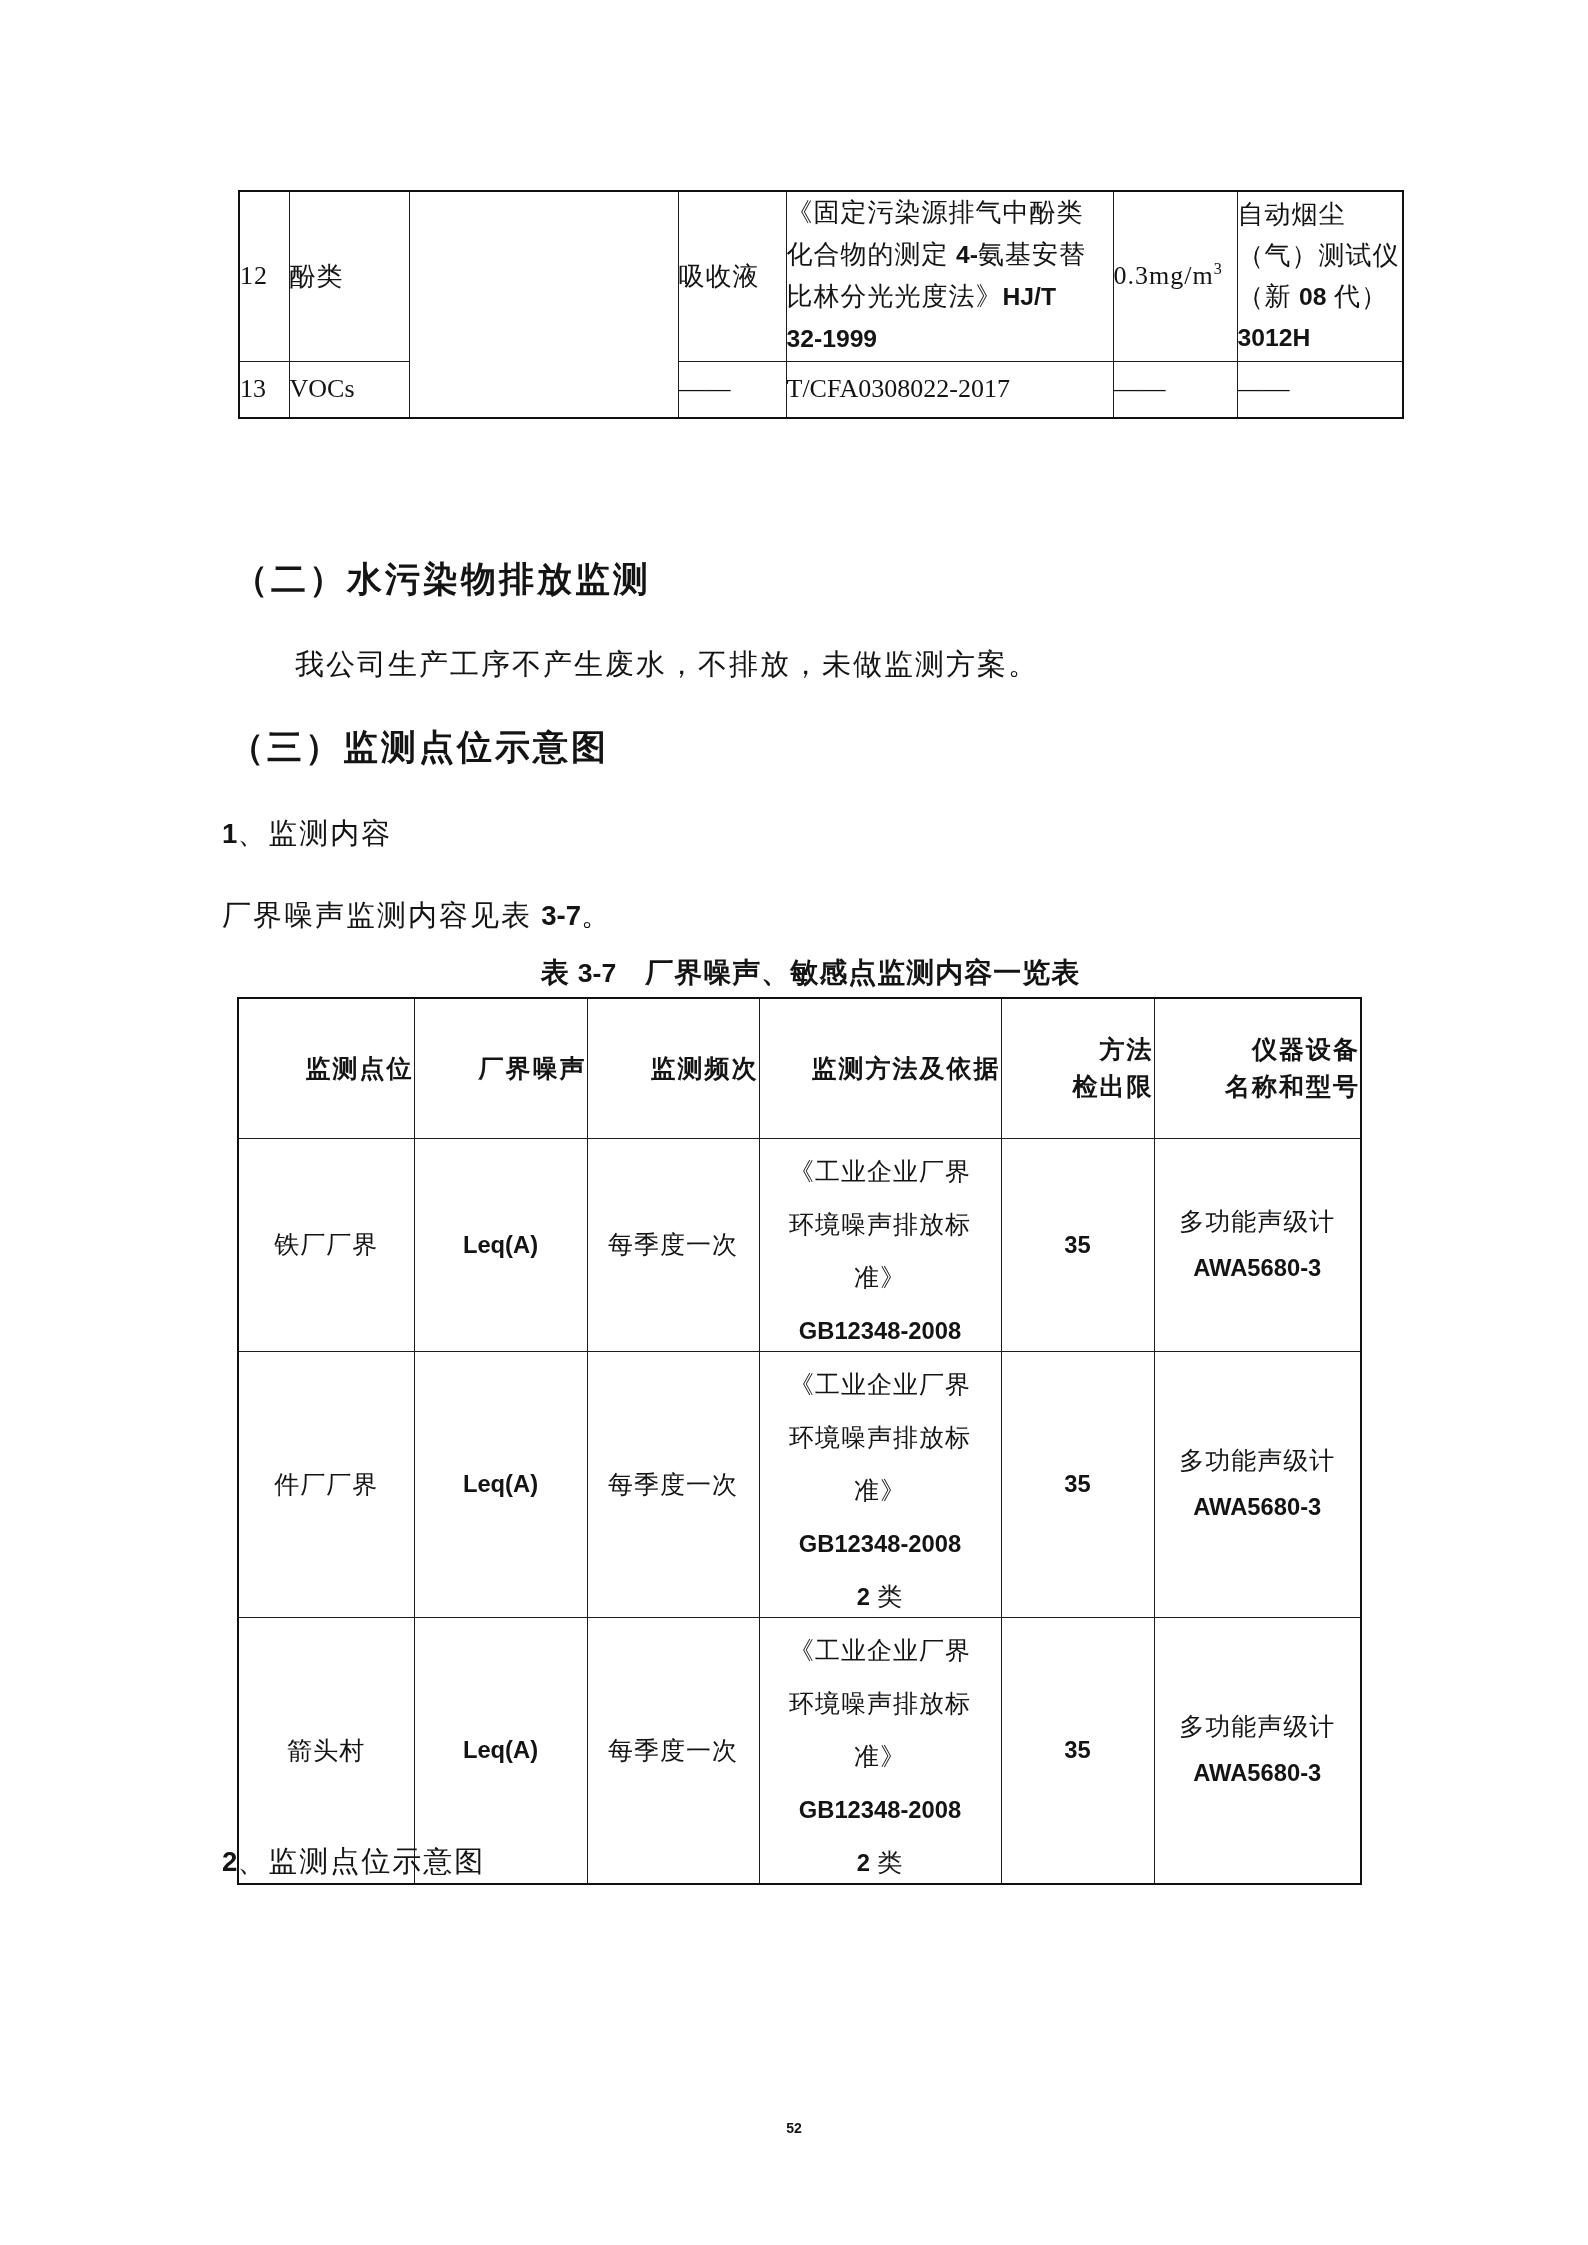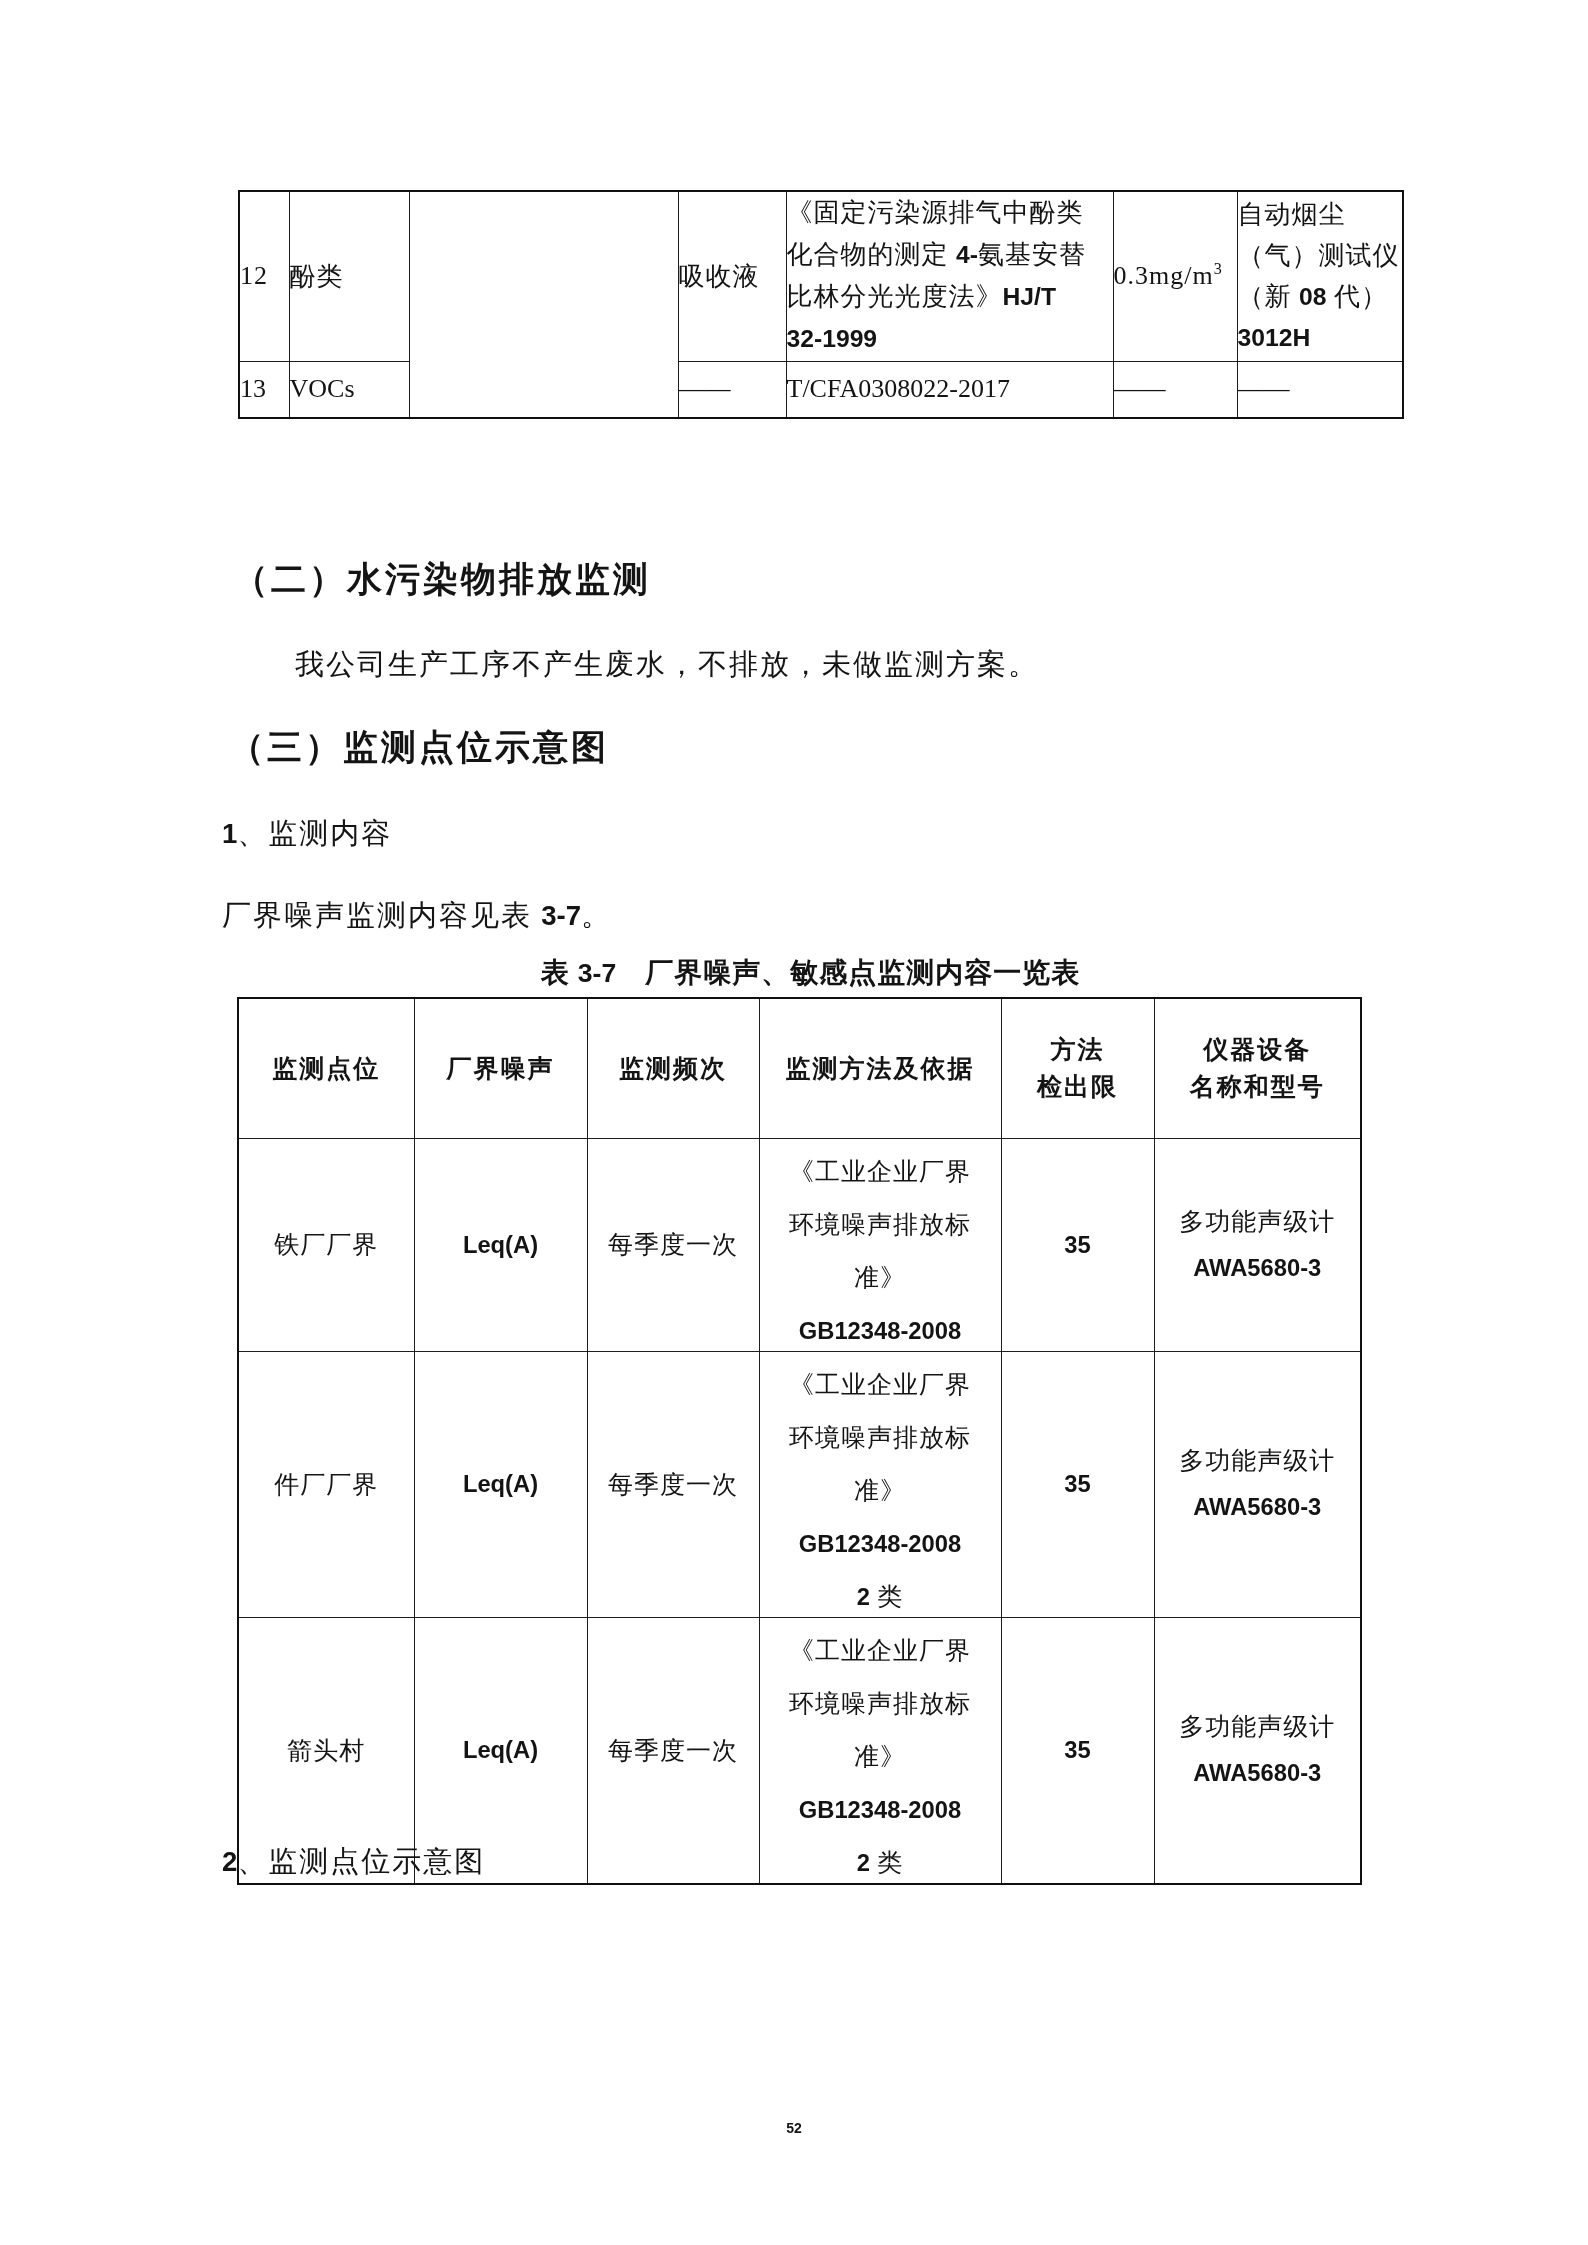--- a/index.html
+++ b/index.html
@@ -27,21 +27,21 @@
   .c-method{text-align:left;padding:0 6px;font-size:25px;}
   .c-method .line{line-height:42px;white-space:nowrap;}
   .c-limit{font-size:25px;letter-spacing:0;}
   .c-inst{font-size:24px;}
   .c-inst .line{line-height:41px;}
   .r13 td{font-size:26px;letter-spacing:0;}
 
   
   .noise-tbl{left:237px;top:997px;width:1123px;}
   .noise-tbl th{font-weight:700;font-size:25px;vertical-align:middle;letter-spacing:2px;}
-  .noise-tbl thead tr{height:140px;}
+  .noise-tbl thead tr{height:140px;text-align:right;}
   .noise-tbl th .line{line-height:37px;}
   .noise-tbl td{text-align:center;vertical-align:middle;font-size:25px;letter-spacing:1px;}
   .noise-tbl tbody tr{height:205px;}
   .noise-tbl tbody tr:first-child{height:158px;}
   .n-method .line{line-height:41px;margin-top:12px;}
   .n-device .line{line-height:46px;}
 
   
   .lat{font-family:"Liberation Sans","DejaVu Sans",sans-serif;font-weight:600;font-size:0.95em;letter-spacing:0;}
   .sup{vertical-align:super;font-size:0.62em;line-height:0;}

